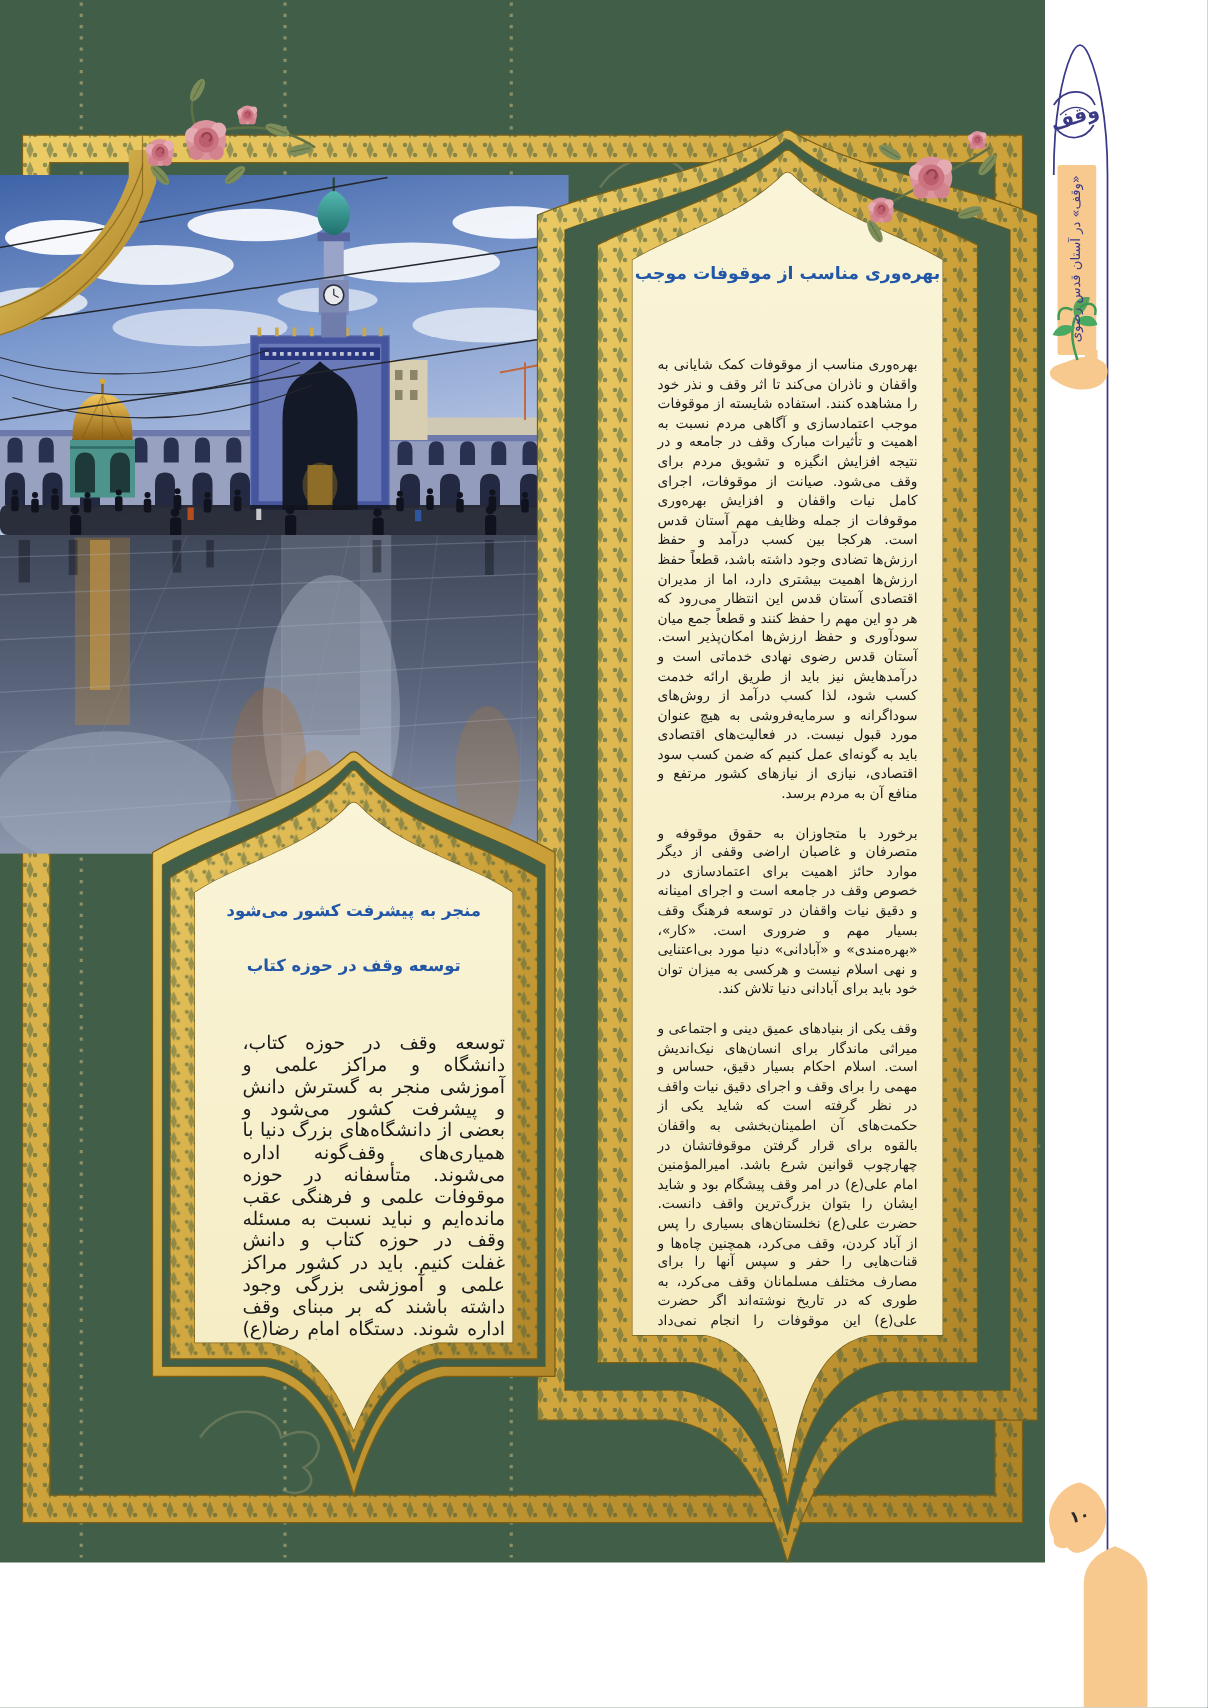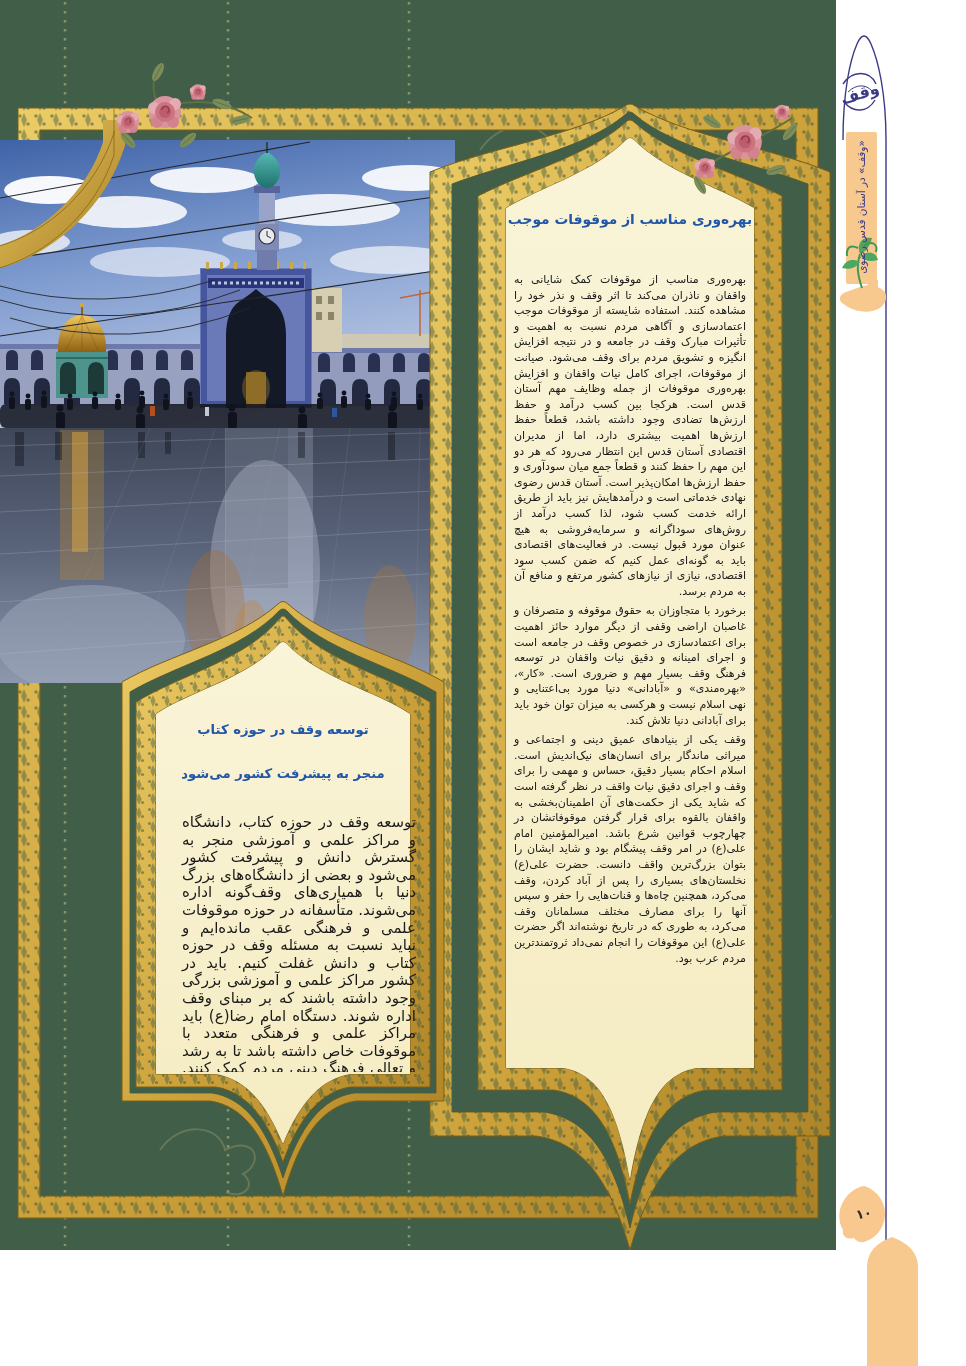--- a/index.html
+++ b/index.html
@@ -12,21 +12,21 @@
   .photo{left:0;top:140px;width:455px;height:543px;}
   
   .panel{direction:rtl;}
   .right-panel{left:424px;top:100px;width:412px;height:1150px;text-decoration:underline;}
   .left-panel{left:118px;top:596px;width:330px;height:620px;}
   .panel svg.frame{position:absolute;left:0;top:0;}
   .headline{position:absolute;text-align:center;color:#2257a8;font-weight:bold;}
   .rp-head{left:66px;right:66px;top:104px;font-size:13.8px;line-height:30px;}
   .lp-head{left:40px;right:40px;top:112px;font-size:13.2px;line-height:44px;}
   .bodytext{position:absolute;text-align:justify;color:#1a1a1a;direction:rtl;}
-  .bodytext p{margin:4px;}
+  .bodytext p{margin:16px;}
   .rp-body{left:86px;width:240px;top:168px;height:798px;font-size:11px;line-height:15.6px;overflow:hidden;}
   .lp-body{left:60px;width:242px;top:214px;height:262px;font-size:15px;line-height:17.6px;overflow:hidden;}
   
   .vertical-title{left:776px;top:194px;width:170px;height:26px;line-height:26px;
      text-align:center;font-size:10.5px;color:#3b3a86;transform:rotate(-90deg);
      transform-origin:center;white-space:nowrap;direction:rtl;}
   .page-number{left:845px;top:1200px;width:38px;height:28px;line-height:28px;text-align:center;
      font-size:13px;font-weight:bold;color:#2b2b2b;transform:rotate(-12deg);}
   .overlay{pointer-events:none;}
 </style>
@@ -420,22 +420,22 @@
         M 18,106 C 64,78 128,64 162,22 Q 165,18 168,22 C 202,64 266,78 312,106
         L 312,491 L 232,491 C 202,496 181,522 165,566 C 149,522 128,496 98,491 L 18,491 Z
         M 38,118 C 70,96 130,82 161,48 Q 165,44 169,48 C 200,82 260,96 292,118
         L 292,478 L 232,478 C 203,483 182,506 165,548 C 148,506 127,483 98,478 L 38,478 Z"></path>
 
       <path fill="url(#creamL)" d="
         M 38,118 C 70,96 130,82 161,48 Q 165,44 169,48 C 200,82 260,96 292,118
         L 292,478 L 232,478 C 203,483 182,506 165,548 C 148,506 127,483 98,478 L 38,478 Z"></path>
     </svg>
     <div class="headline lp-head">
+      <div>منجر به پیشرفت کشور می‌شود</div>
       <div>توسعه وقف در حوزه کتاب</div>
-      <div>منجر به پیشرفت کشور می‌شود</div>
     </div>
     <div class="bodytext lp-body">
       <p>توسعه وقف در حوزه کتاب، دانشگاه و مراکز علمی و آموزشی منجر به گسترش دانش و پیشرفت کشور می‌شود و بعضی از دانشگاه‌های بزرگ دنیا با همیاری‌های وقف‌گونه اداره می‌شوند. متأسفانه در حوزه موقوفات علمی و فرهنگی عقب مانده‌ایم و نباید نسبت به مسئله وقف در حوزه کتاب و دانش غفلت کنیم. باید در کشور مراکز علمی و آموزشی بزرگی وجود داشته باشند که بر مبنای وقف اداره شوند. دستگاه امام رضا(ع) باید مراکز علمی و فرهنگی متعدد با موقوفات خاص داشته باشد تا به رشد و تعالی فرهنگ دینی مردم کمک کنند. وقف در حوزه علم و فناوری از نیازهای مهم جامعه امروز است و در دنیا این اتفاق می‌افتد.</p>
     </div>
   </div>
 
   <svg class="abs overlay" style="left:0;top:0" width="966" height="320" viewBox="0 0 966 320">
     <defs>
       <g id="roseG">
         <circle cx="0" cy="0" r="16" fill="#db949e"></circle>

